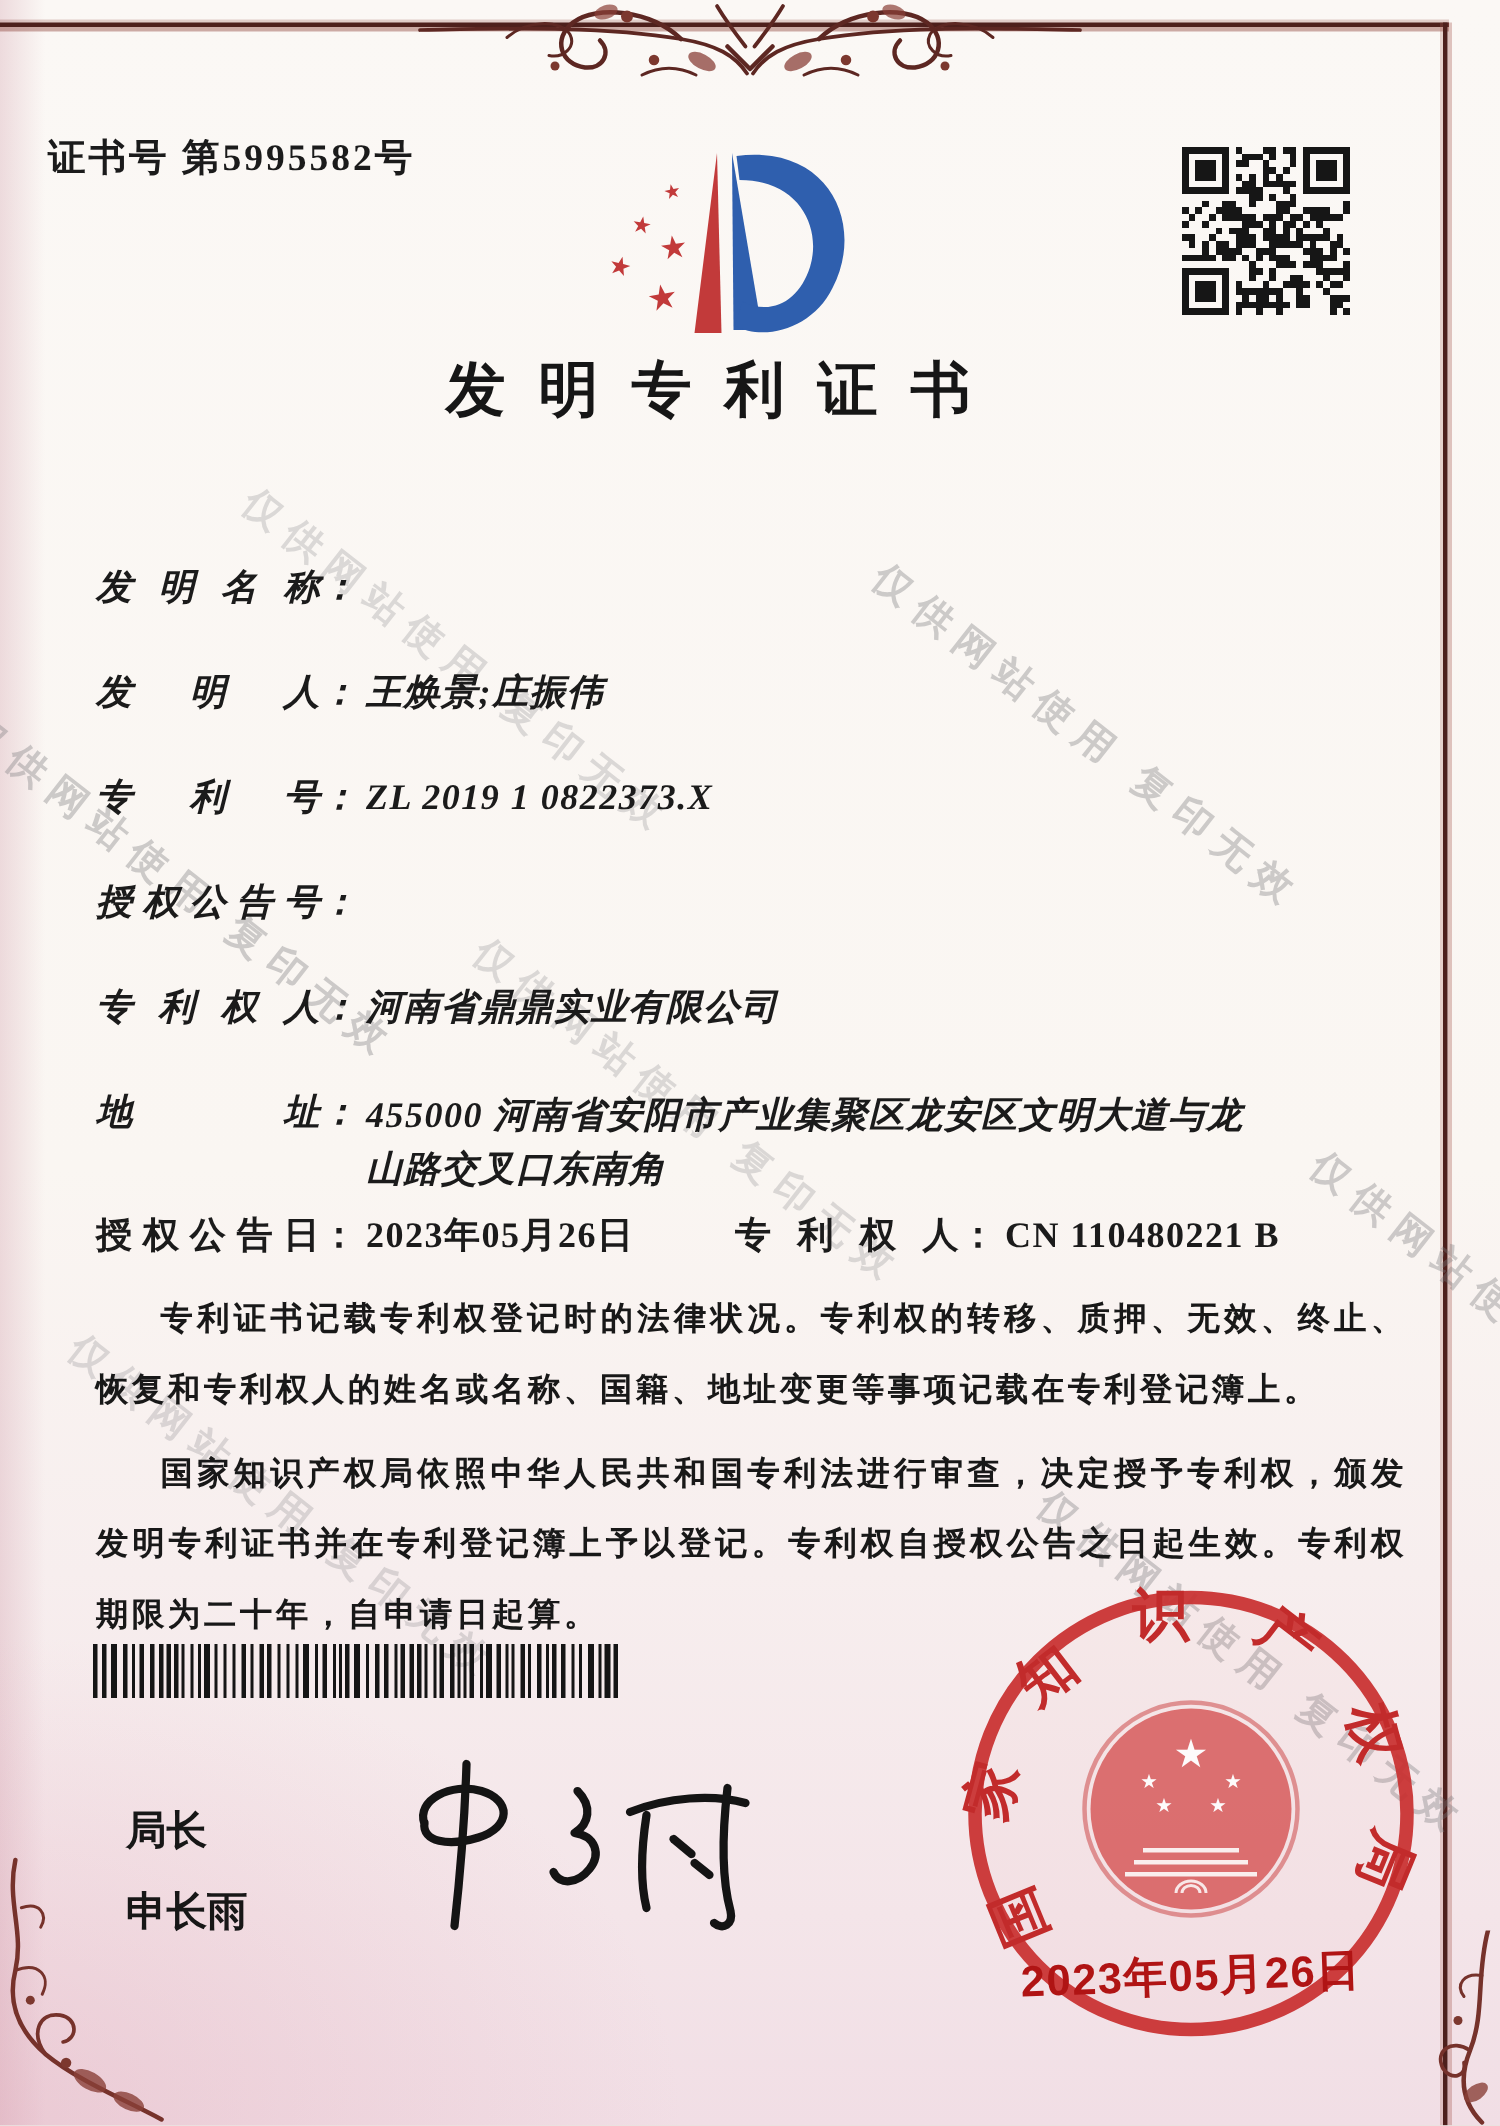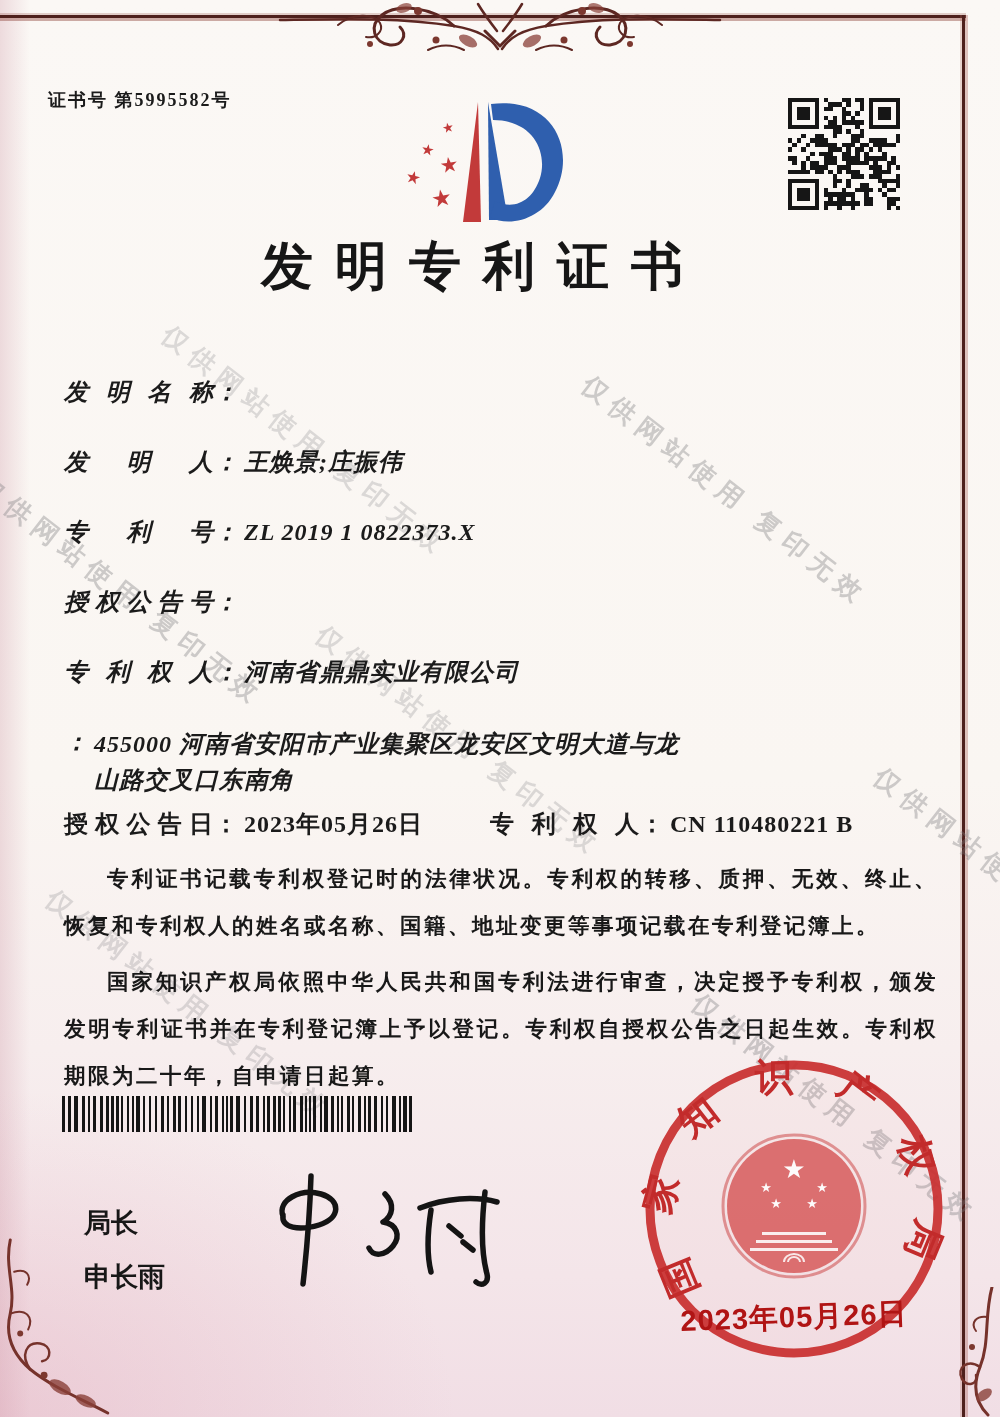--- a/index.html
+++ b/index.html
@@ -13,43 +13,43 @@
   .tint-bl{position:absolute;left:0;bottom:0;width:460px;height:330px;
     background:radial-gradient(ellipse at 0% 100%,rgba(224,168,184,.38),rgba(224,168,184,0) 70%);pointer-events:none;}
   .rule-top{position:absolute;top:15px;left:0;width:966px;height:3px;background:#4e201c;
     box-shadow:0 3px 0 rgba(146,76,66,.45),0 -2px 0 rgba(146,76,66,.25);}
   .rule-right{position:absolute;top:15px;left:962px;width:3px;height:1402px;background:#4e201c;
     box-shadow:3px 0 0 rgba(170,95,85,.35),-2px 0 0 rgba(170,95,85,.25);}
   .ornament-top{position:absolute;left:278px;top:0;width:444px;height:58px;}
   .corner-bl{position:absolute;left:0;top:1238px;width:112px;height:179px;}
   .corner-br{position:absolute;left:926px;top:1287px;width:74px;height:130px;}
 
-  .cert-no{position:absolute;left:48px;top:88px;font-size:18px;font-weight:700;letter-spacing:2px;}
+  .cert-no{position:absolute;left:32px;top:88px;font-size:25px;font-weight:700;letter-spacing:2px;}
   .logo{position:absolute;left:385px;top:92px;width:215px;height:145px;}
   .qr{position:absolute;left:788px;top:98px;width:112px;height:112px;}
   .title{position:absolute;left:0;top:232px;width:944px;text-align:center;text-indent:22px;
-    font-size:52px;font-weight:700;letter-spacing:22px;color:#161616;}
+    font-size:40px;font-weight:700;letter-spacing:22px;color:#161616;}
 
   .fields{position:absolute;left:64px;top:376px;width:874px;font-size:24px;font-weight:600;letter-spacing:1px;}
   .row{display:flex;margin-bottom:38px;line-height:32px;font-style:italic;}
   .lbl{flex:none;width:150px;text-align:justify;text-align-last:justify;}
   .colon{flex:none;margin-right:5px;}
   .val{flex:1;}
   .row.address{margin-bottom:10px;}
   .row.address .val{max-width:592px;line-height:36px;flex:none;}
   .grant-row{display:flex;line-height:32px;}
   .grant-pair{display:flex;}
   .grant-pair.first{width:426px;}
 
   .paras{position:absolute;left:64px;top:856px;width:874px;font-size:21.5px;line-height:47px;
     font-weight:600;letter-spacing:2.5px;text-align:justify;color:#181818;}
   .paras p{margin:0 0 9px 0;text-indent:2em;}
 
   .barcode{position:absolute;left:62px;top:1096px;width:358px;height:36px;}
-  .officer{position:absolute;left:84px;top:1196px;font-family:Liberation Sans, sans-serif;
+  .officer{position:absolute;left:84px;top:1196px;font-family:Liberation Mono, monospace;
     font-weight:700;font-size:27px;line-height:54px;color:#171717;}
   .signature{position:absolute;left:235px;top:1156px;width:300px;height:145px;}
 
   .seal{position:absolute;left:638px;top:1056px;width:312px;height:312px;}
   .seal svg{position:absolute;left:0;top:0;}
   .seal-date{position:absolute;left:50%;top:242px;transform:translateX(-50%) rotate(-2deg);
     font-family:"Liberation Sans","DejaVu Sans",sans-serif;font-weight:700;font-size:29px;
     color:#b01414;white-space:nowrap;letter-spacing:1px;}
 
   .wm{position:absolute;font-family:"Liberation Sans","DejaVu Sans",sans-serif;font-weight:700;
@@ -163,20 +163,21 @@
     <div class="row">
       <span class="lbl">授权公告号</span>
         <span class="colon">：</span>
     </div>
     <div class="row">
       <span class="lbl">专利权人</span>
         <span class="colon">：</span>
       <span class="val">河南省鼎鼎实业有限公司</span>
     </div>
     <div class="row address">
+      <span class="lbl">地址</span>
         <span class="colon">：</span>
       <span class="val">455000 河南省安阳市产业集聚区龙安区文明大道与龙山路交叉口东南角</span>
     </div>
     <div class="grant-row">
       <div class="grant-pair first">
         <span class="lbl">授权公告日</span>
           <span class="colon">：</span>
         <span>2023年05月26日</span>
       </div>
       <div class="grant-pair">

